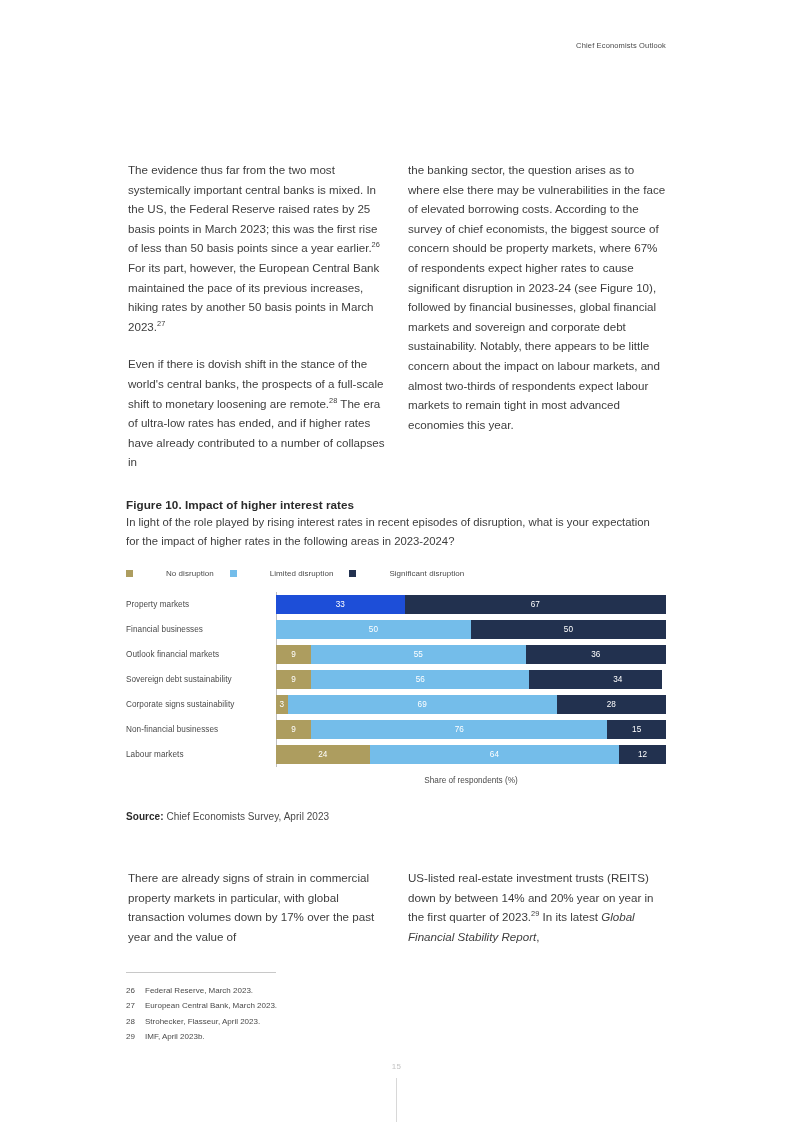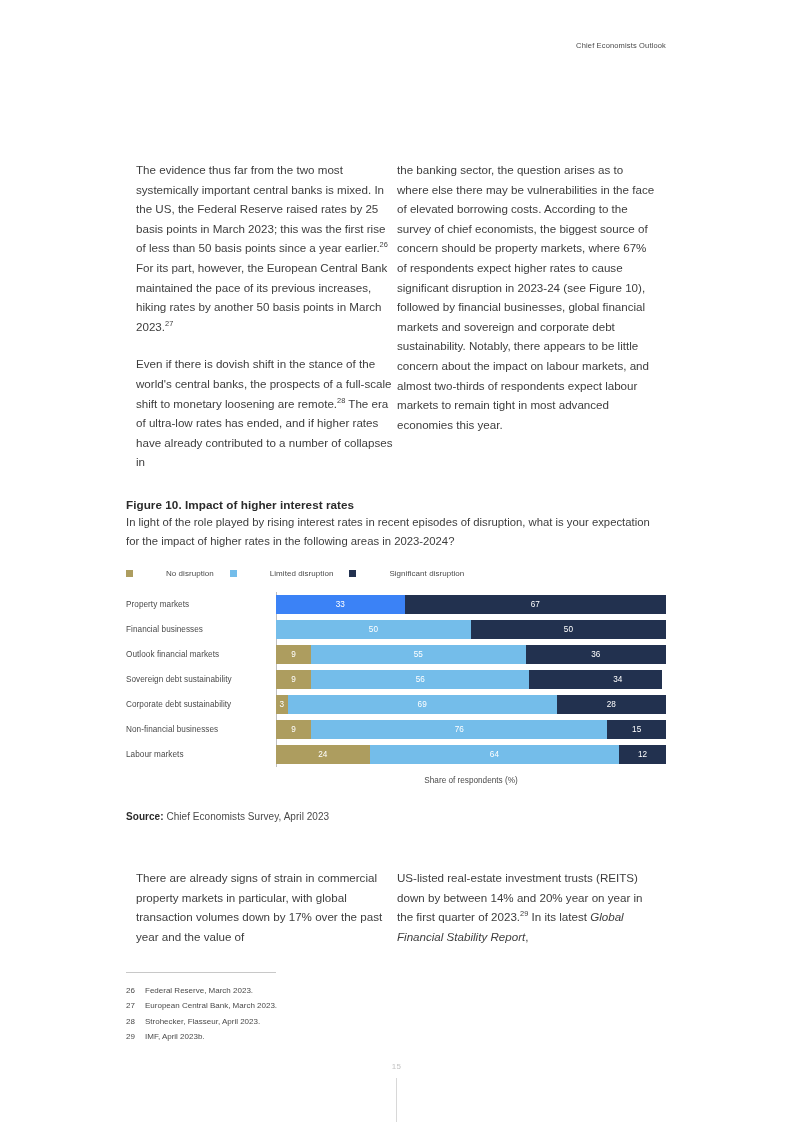--- a/index.html
+++ b/index.html
@@ -22,23 +22,24 @@
     top: 41px;
     right: 127px;
     font-size: 7.5px;
     letter-spacing: 0.15px;
     color: #4a4a4a;
   }
 
   
   .cols {
     position: absolute;
-    left: 136px;
+    left: 128px;
     width: 541px;
     display: flex;
+    gap: 19px;
   }
   .cols.top  { top: 160px; }
   .cols.bottom { top: 868px; }
   .col {
     width: 261px;
   }
   .col p {
     margin: 0 0 18px 0;
     font-size: 11.6px;
     line-height: 19.6px;
@@ -243,21 +244,21 @@
         <span class="legend-label">Significant disruption</span>
       </div>
     </div>
 
   <div class="chart">
     <div class="chart-rows" id="chart-rows">
       <div class="axis-line"></div>
     <div class="row">
           <div class="row-label">Property markets</div>
           <div class="bar">
-            <div class="seg" style="background: #3b82f6; width: 33%;">33</div>
+            <div class="seg" style="background: #1d4ed8; width: 33%;">33</div>
             <div class="seg" style="background: rgb(34, 49, 79); width: 67%;">67</div>
           </div>
         </div>
         <div class="row">
           <div class="row-label">Financial businesses</div>
           <div class="bar">
             <div class="seg" style="background: rgb(116, 189, 234); width: 50%;">50</div>
             <div class="seg" style="background: rgb(34, 49, 79); width: 50%;">50</div>
           </div>
         </div>
@@ -271,21 +272,21 @@
         </div>
         <div class="row">
           <div class="row-label">Sovereign debt sustainability</div>
           <div class="bar">
             <div class="seg" style="background: rgb(173, 157, 95); width: 9%;">9</div>
             <div class="seg" style="background: rgb(116, 189, 234); width: 56%;">56</div>
             <div class="seg" style="background: rgb(34, 49, 79); width: 34%; padding-left: 44px;">34</div>
           </div>
         </div>
         <div class="row">
-          <div class="row-label">Corporate debt sustainability</div>
+          <div class="row-label">Corporate signs sustainability</div>
           <div class="bar">
             <div class="seg" style="background: rgb(173, 157, 95); width: 3%;">3</div>
             <div class="seg" style="background: rgb(116, 189, 234); width: 69%;">69</div>
             <div class="seg" style="background: rgb(34, 49, 79); width: 28%;">28</div>
           </div>
         </div>
         <div class="row">
           <div class="row-label">Non-financial businesses</div>
           <div class="bar">
             <div class="seg" style="background: rgb(173, 157, 95); width: 9%;">9</div>

